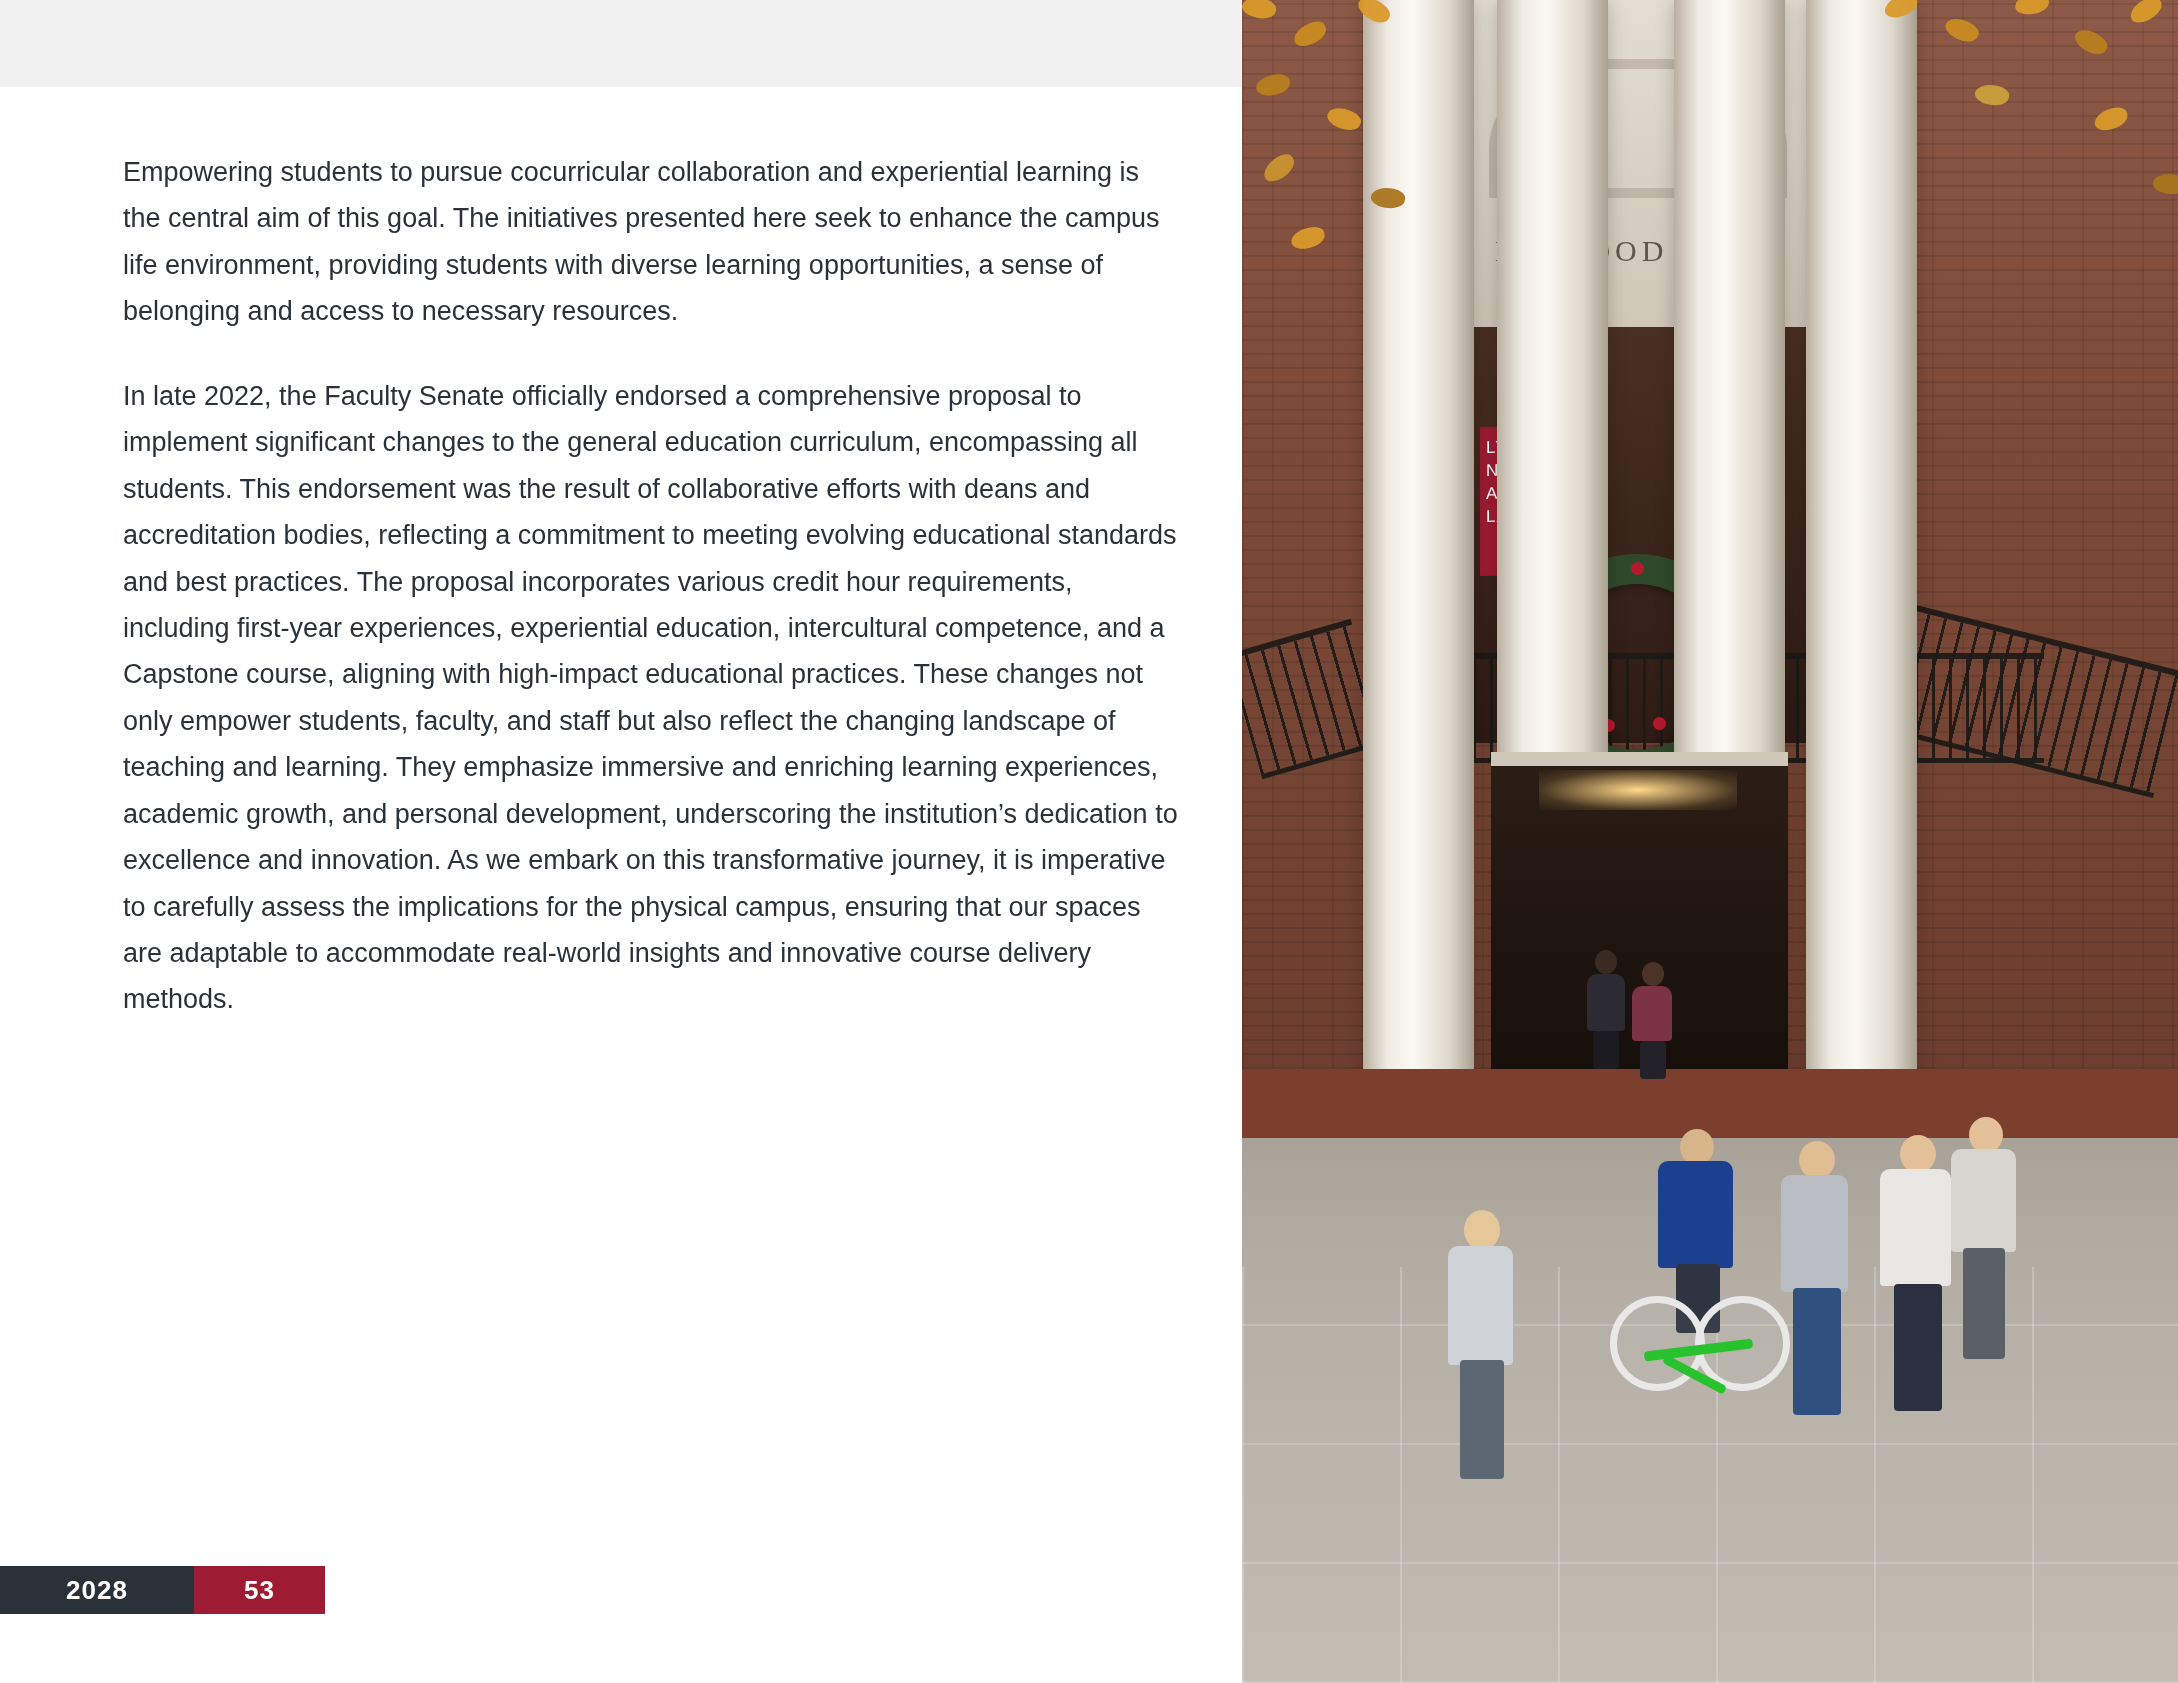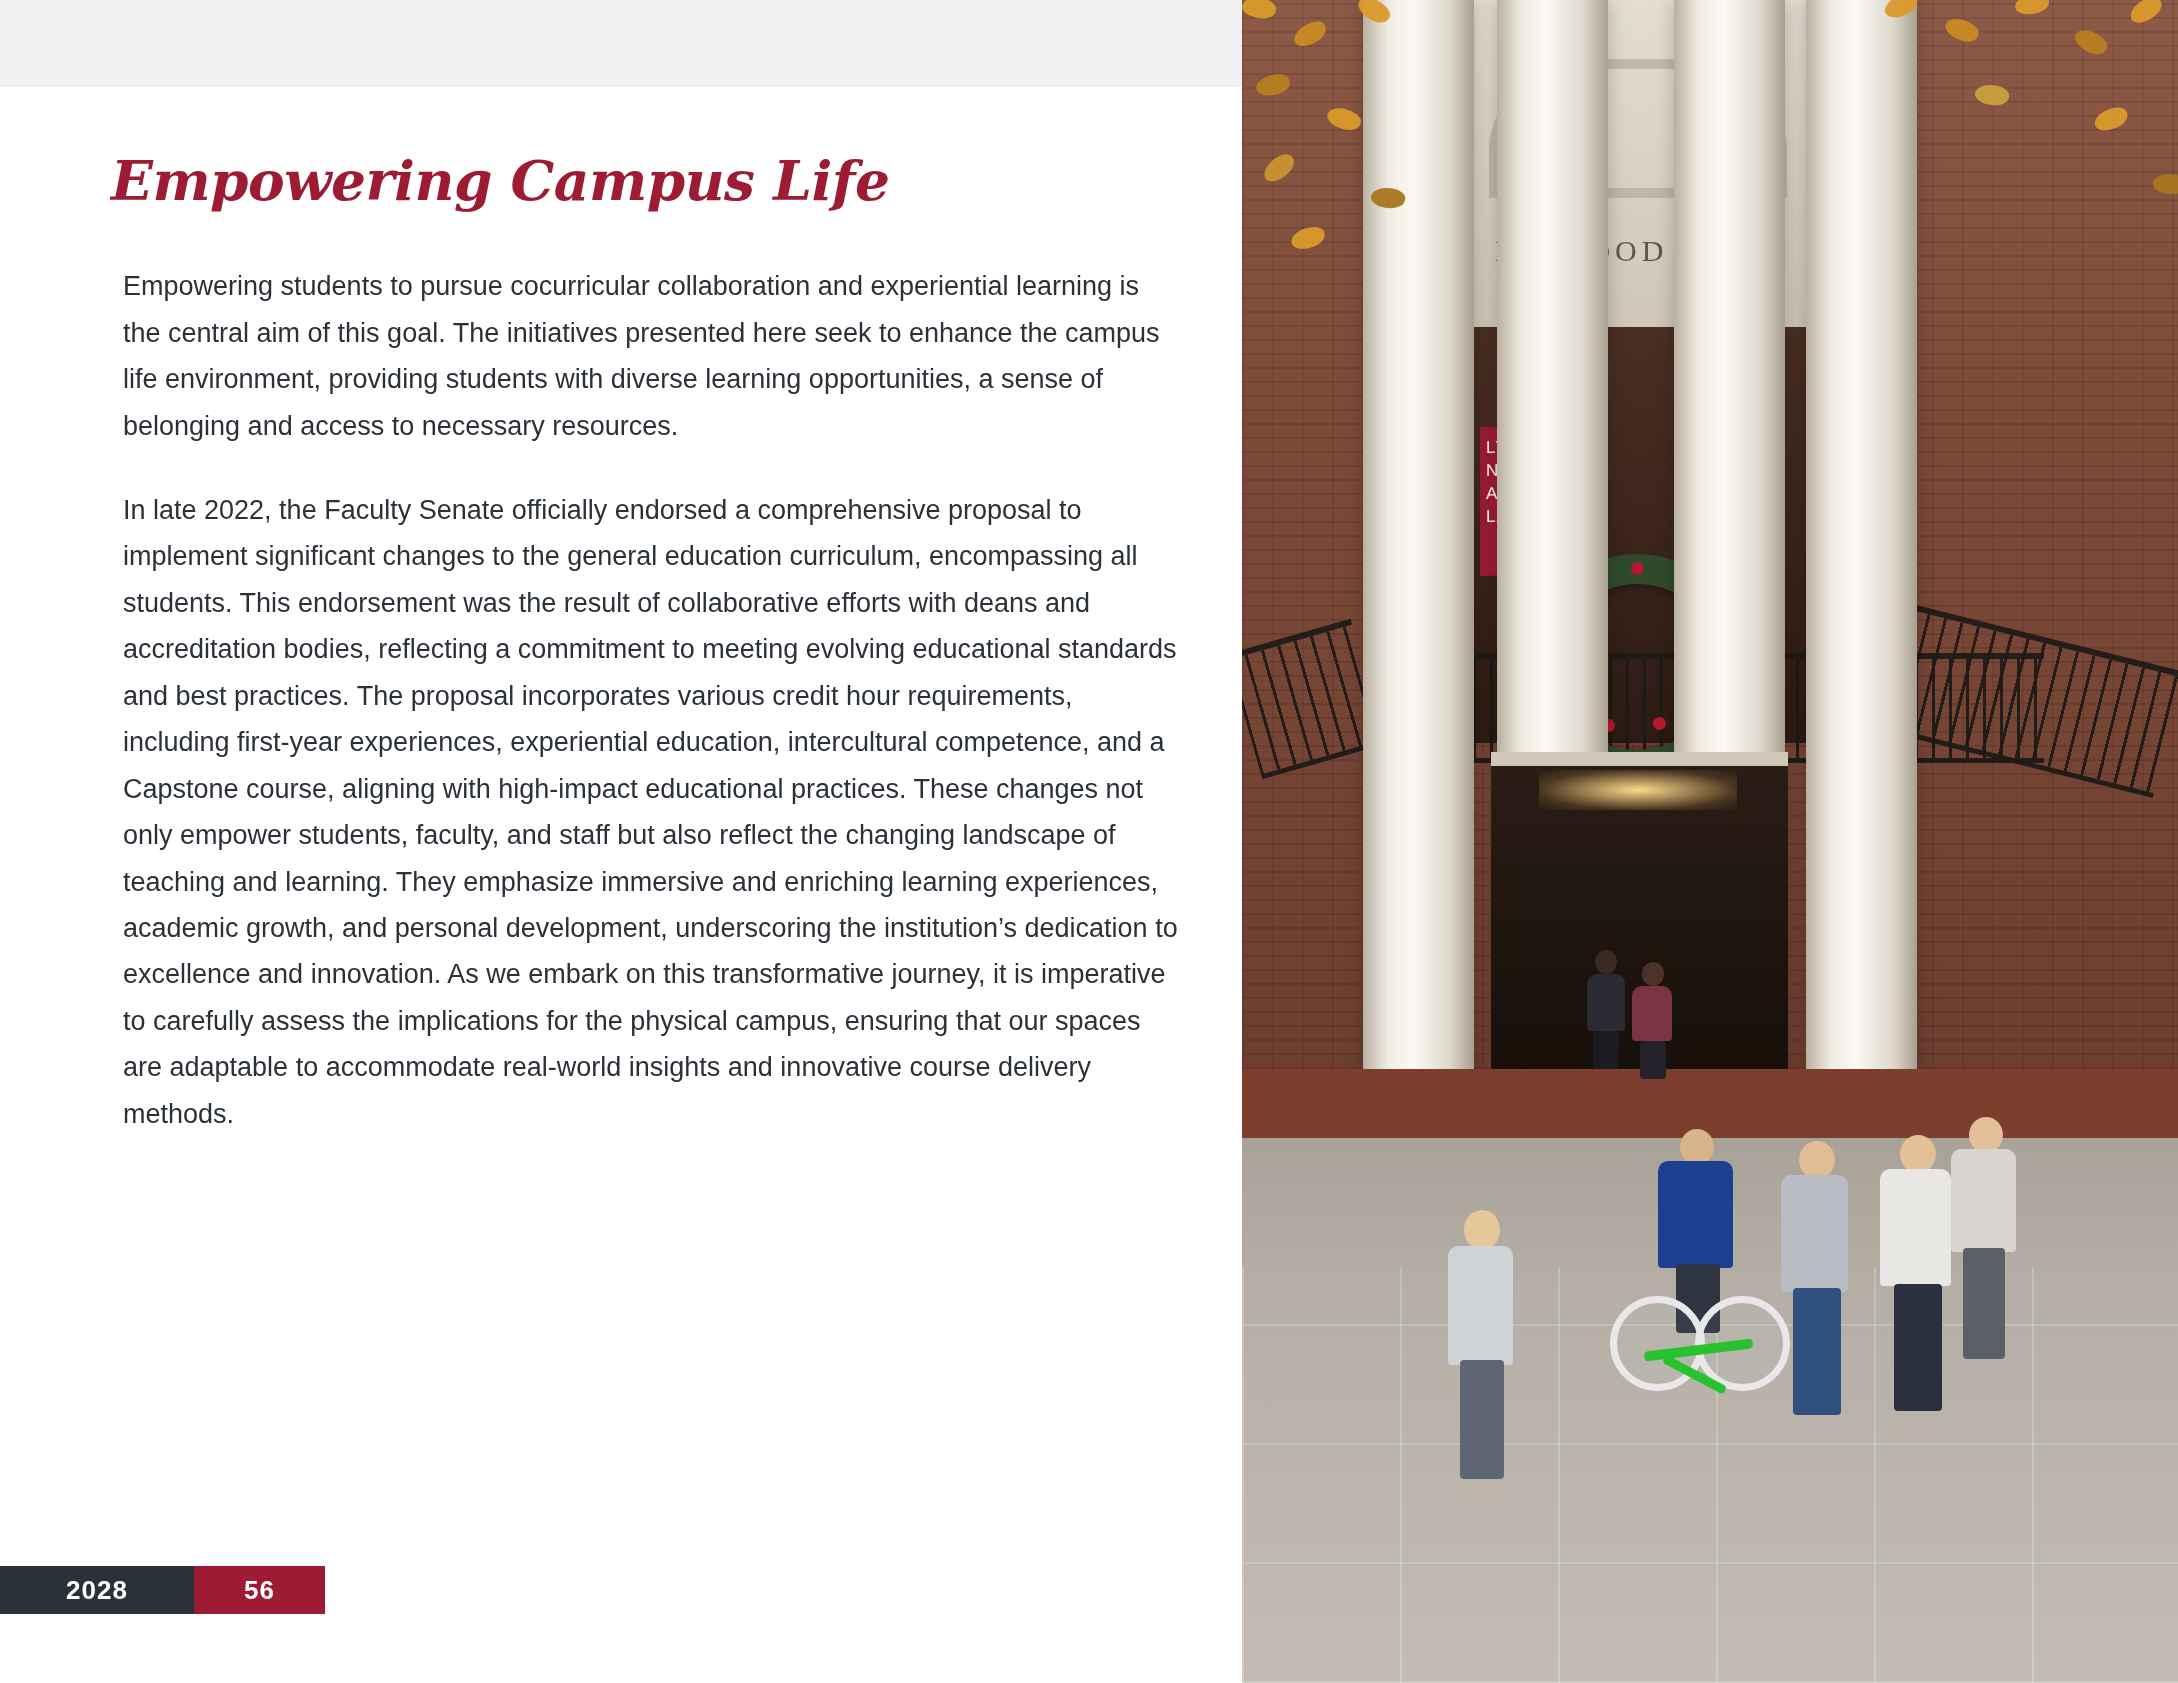--- a/index.html
+++ b/index.html
@@ -308,28 +308,27 @@
   }
 </style>
 </head>
 <body>
 
 <div class="page">
 
   <div class="top-band"></div>
 
   <div class="text-col">
-    <h2 class="goal-title">Empowering Campus Life</h2>
     <p class="body-para first">Empowering students to pursue cocurricular collaboration and experiential learning is the central aim of this goal. The initiatives presented here seek to enhance the campus life environment, providing students with diverse learning opportunities, a sense of belonging and access to necessary resources.</p>
     <p class="body-para second">In late 2022, the Faculty Senate officially endorsed a comprehensive proposal to implement significant changes to the general education curriculum, encompassing all students. This endorsement was the result of collaborative efforts with deans and accreditation bodies, reflecting a commitment to meeting evolving educational standards and best practices. The proposal incorporates various credit hour requirements, including first-year experiences, experiential education, intercultural competence, and a Capstone course, aligning with high-impact educational practices. These changes not only empower students, faculty, and staff but also reflect the changing landscape of teaching and learning. They emphasize immersive and enriching learning experiences, academic growth, and personal development, underscoring the institution’s dedication to excellence and innovation. As we embark on this transformative journey, it is imperative to carefully assess the implications for the physical campus, ensuring that our spaces  are adaptable to accommodate real-world insights and innovative course delivery methods.</p>
   </div>
 
   <div class="footer">
     <div class="footer-year">2028</div>
-    <div class="footer-page">56</div>
+    <div class="footer-page">53</div>
   </div>
 
   <div class="photo">
     <div class="ph-sky"></div>
     <div class="ph-brick"></div>
 
     <div class="ph-pediment"></div>
     <div class="ph-hall-sign">BIDGOOD HALL</div>
 
     <div class="ph-entry-upper"></div>

